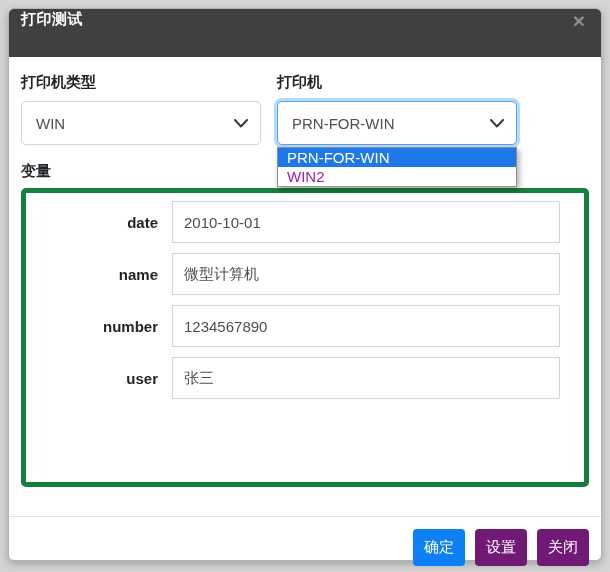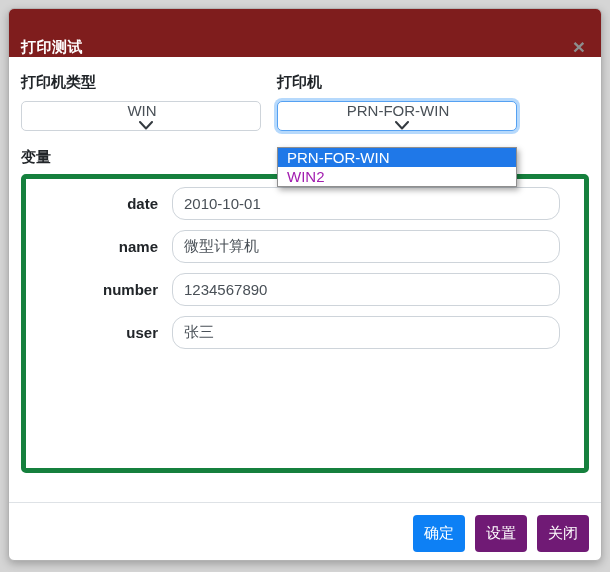--- a/index.html
+++ b/index.html
@@ -16,24 +16,24 @@
     width: 594px; height: 553px;
     background: #ffffff;
     border: 1px solid #b3b3b3;
     border-radius: 6px;
     box-shadow: 0 3px 9px rgba(0,0,0,0.25);
     display: flex;
     flex-direction: column;
   }
   .modal-header {
     height: 48px;
-    background: #7f1d1d;
+    background: #404040;
     border-radius: 5px 5px 0 0;
     display: flex;
-    align-items: flex-end;
+    align-items: flex-start;
     justify-content: space-between;
     padding: 1px 14px 0 12px;
     flex: 0 0 auto;
   }
   .modal-title {
     color: #ffffff;
     font-size: 15px;
     font-weight: 700;
     letter-spacing: 0.5px;
   }
@@ -59,32 +59,31 @@
   .select-col { width: 240px; position: relative; }
   .field-label {
     font-size: 15px;
     font-weight: 700;
     color: #212529;
     display: block;
     margin-bottom: 9px;
   }
   .select-box {
     width: 240px;
-    height: 30px;
+    height: 44px;
     border: 1px solid #ced4da;
     border-radius: 5px;
     background: #ffffff;
     display: flex;
     align-items: center;
     justify-content: space-between;
     padding: 0 12px 0 14px;
     font-size: 15px;
     color: #495057;
     cursor: pointer;
-    flex-direction: column;
   }
   .select-box.focused {
     border-color: #55a1f2;
     box-shadow: 0 0 0 3px rgba(13,128,245,0.30);
   }
   .chevron { flex: 0 0 auto; margin-left: 8px; }
   .select-menu {
     position: absolute;
     top: 74px;
     left: 0;
@@ -124,23 +123,23 @@
   .var-label {
     flex: 0 0 130px;
     text-align: right;
     font-size: 15px;
     font-weight: 700;
     color: #212529;
     padding-right: 14px;
   }
   .var-input {
     flex: 1 1 auto;
-    height: 33px;
+    height: 42px;
     border: 1px solid #ced4da;
-    border-radius: 13px;
+    border-radius: 0;
     font-size: 15px;
     color: #495057;
     padding: 0 11px;
     font-family: "Liberation Sans", "DejaVu Sans", sans-serif;
     outline: none;
     background: #fff;
   }
   .modal-footer {
     flex: 0 0 auto;
     border-top: 1px solid #dee2e6;

